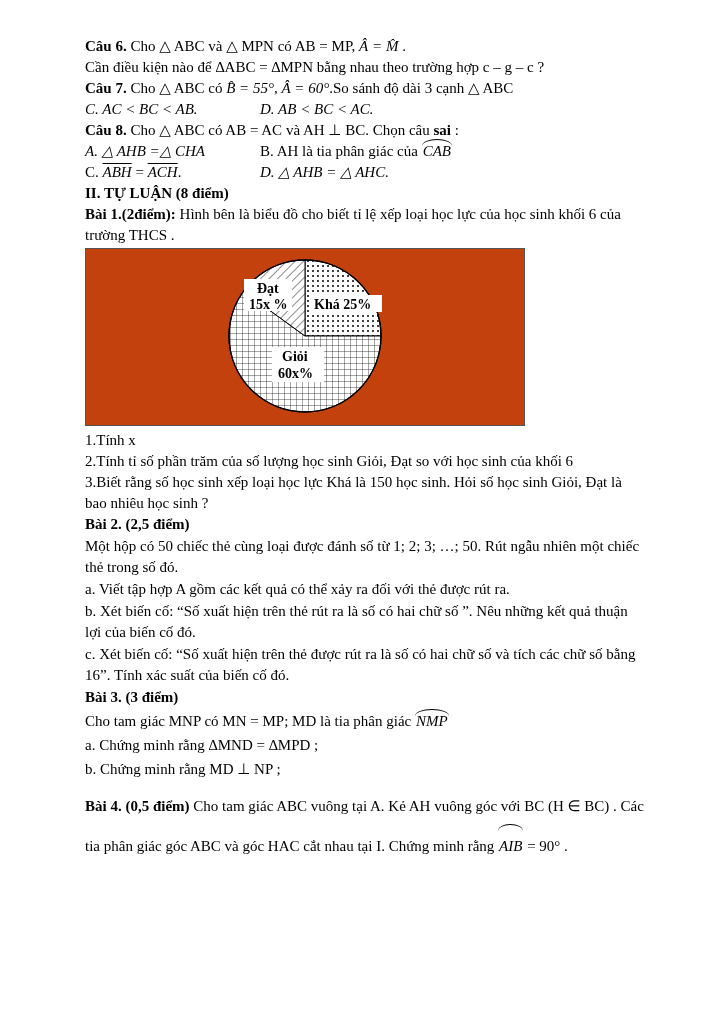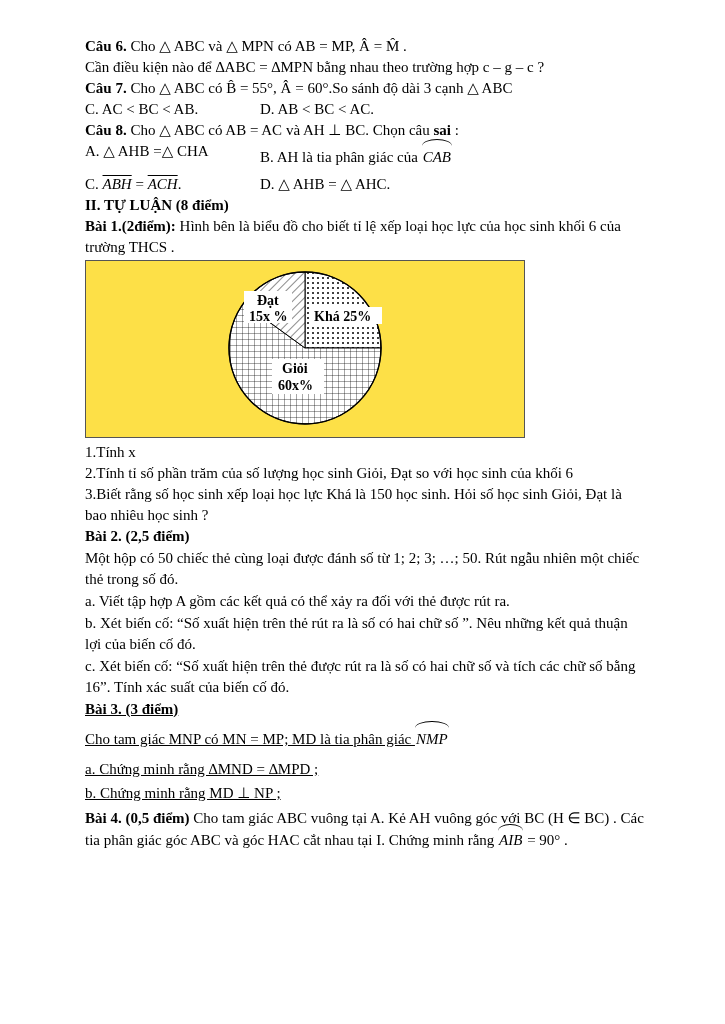--- a/index.html
+++ b/index.html
@@ -1,35 +1,35 @@
 <!DOCTYPE html>
 <html><head>
 <meta charset="utf-8">
 <style>
   html,body{margin:0;padding:0;background:#fff;}
   .page{position:relative;width:725px;height:1024px;background:#fff;box-sizing:border-box;
         padding:36px 78px 0 85px;font-family:"Liberation Serif",serif;font-size:15px;
         line-height:21px;color:#000;overflow:hidden;}
   p{margin:0;}
   .bold{font-weight:bold;}
-  .it{}
+  .it{font-style:italic;}
   .opts{display:flex;}
   .w175{width:175px;flex:none;}
   .w135{width:135px;flex:none;}
   .w130{width:130px;flex:none;}
   .grow{flex:1;}
-  .arc{font-style:italic;position:relative;display:inline-block;padding:6px 1px;}
+  .arc{font-style:italic;position:relative;display:inline-block;padding:0 1px;}
   .arc::before{content:"";position:absolute;left:0;right:0;top:-2px;height:6px;
                border-top:1.5px solid #000;border-radius:50% / 100% 100% 0 0;}
   .bar{font-style:italic;text-decoration:overline;}
-  .chart-frame{width:438px;height:176px;border:1px solid #555;margin:2px 0 4px 0;background:#fde047;text-align:center;}
+  .chart-frame{width:438px;height:176px;border:1px solid #555;margin:2px 0 4px 0;background:#c2410c;text-align:center;}
   .pielabel{font-family:"Liberation Serif",serif;font-weight:bold;font-size:14px;fill:#000;}
   .b2p{margin-bottom:1px;}
-  .b3 p{margin-bottom:3px;text-decoration:underline;}
-  .b4{margin-top:6px;line-height:16px;}
+  .b3 p{margin-bottom:3px;}
+  .b4{margin-top:6px;line-height:40px;}
 </style>
 </head>
 <body>
 
 <div class="page">
 
   <p><span class="bold">Câu 6.</span><span> Cho △ ABC và △ MPN có AB = MP,  </span><span class="it">Â = M̂</span><span> .</span></p>
   <p>Cần điều kiện nào để  ∆ABC = ∆MPN bằng nhau theo trường hợp c – g – c ?</p>
 
   <p><span class="bold">Câu 7.</span><span> Cho △ ABC có </span><span class="it">B̂ = 55°, Â = 60°</span><span>.So sánh độ dài 3 cạnh △ ABC</span></p>

